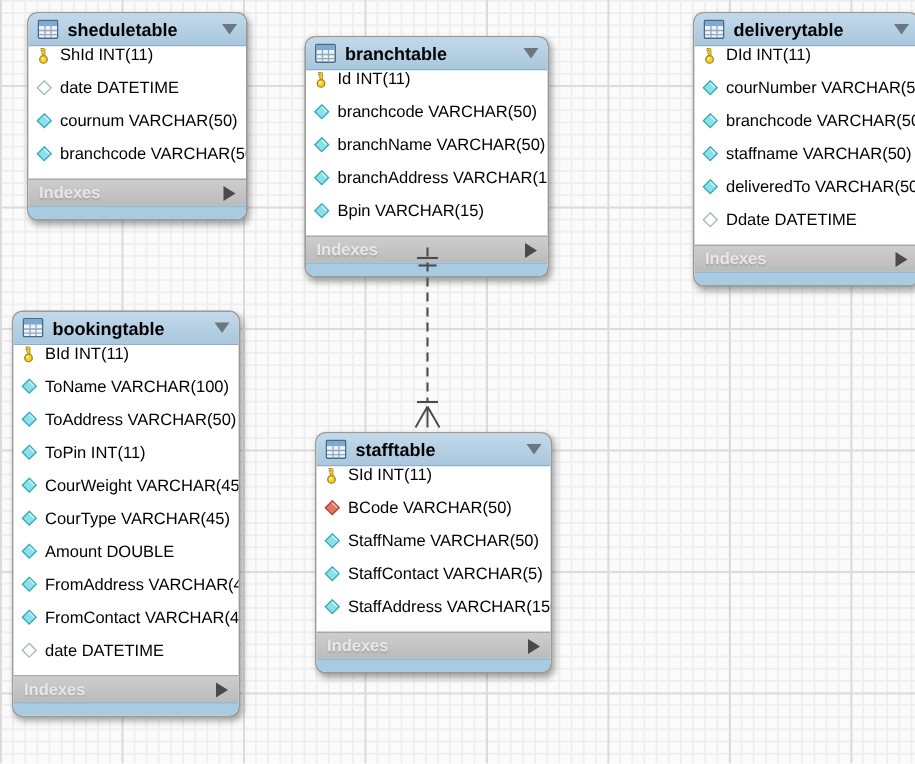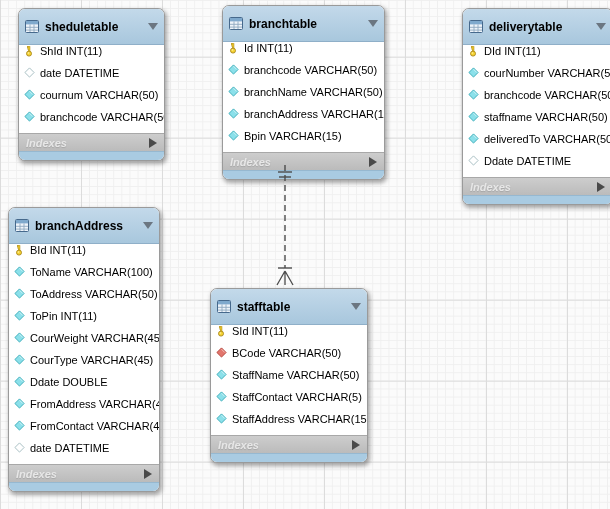--- a/index.html
+++ b/index.html
@@ -15,41 +15,40 @@
     background-size:81px 81px,81px 81px,8.1px 8.1px,8.1px 8.1px;
     background-position:0 0,0 56.7px,0 0,0 0;
   }
   .table{
     position:absolute;box-sizing:border-box;
     border:1px solid #9a9a9a;border-radius:7px;background:#fff;
     box-shadow:1.5px 2.5px 4px rgba(60,60,60,0.45);
     overflow:hidden;
   }
   .thead{
-    height:36px;display:flex;align-items:center;gap:6px;padding:0 6px;
+    height:22px;display:flex;align-items:center;gap:6px;padding:0 6px;
     background:linear-gradient(#c3d9ea,#a8c7dd);
     border-bottom:1px solid #8fafc8;box-sizing:border-box;
   }
   .ticon{display:flex;align-items:center;}
   .ttitle{font-weight:bold;font-size:12px;color:#000;flex:1;white-space:nowrap;}
   .tri-down{
     width:0;height:0;border-left:5px solid transparent;
     border-right:5px solid transparent;border-top:7px solid #6b7681;
   }
   .trow{
     height:22px;display:flex;align-items:flex-start;gap:5px;padding:0 5px;
     font-size:11px;color:#000;background:#fff;white-space:nowrap;
   }
   .cicon{display:flex;align-items:center;flex:0 0 auto;}
   .ctext{white-space:nowrap;}
   .tindexes{
     height:18px;display:flex;align-items:center;padding:0 7px;box-sizing:border-box;
     background:linear-gradient(#cdcdcd,#bbbbbb);
     border-top:1px solid #a8a8a8;
-    font-style:italic;
   }
   .ilabel{font-size:11px;font-weight:bold;color:#e7e7e7;flex:1;
     text-shadow:0 1px 1px rgba(120,120,120,0.35);}
   .tri-right{
     width:0;height:0;border-top:5px solid transparent;
     border-bottom:5px solid transparent;border-left:8px solid #4a4a4a;
   }
   .tfoot{height:8px;background:#a9cbe2;border-top:1px solid #96b8d0;}
   .connector{position:absolute;overflow:visible;}
 </style>
@@ -107,21 +106,21 @@
         </span>
         <span class="ctext">branchcode VARCHAR(50)</span>
       </div>
       <div class="tindexes">
         <span class="ilabel">Indexes</span>
         <span class="tri-right"></span>
       </div>
       <div class="tfoot"></div>
     </div>
 
-  <div class="table" style="left:203px;top:5px;width:163px;margin-left:19px;">
+  <div class="table" style="left:203px;top:24px;width:163px;">
       <div class="thead">
         <span class="ticon">
           <svg width="14" height="13" viewBox="0 0 14 13">
             <rect x="0.5" y="0.5" width="13" height="12" fill="#eef4fa" stroke="#46698c" rx="1"></rect>
             <rect x="1" y="1" width="12" height="3.4" fill="#7fa9cd"></rect>
             <path d="M1 7.3 H13 M1 10.1 H13 M5 4.4 V12 M9 4.4 V12" stroke="#8fa8bf" stroke-width="0.9" fill="none"></path>
           </svg>
         </span>
         <span class="ttitle">branchtable</span>
         <span class="tri-down"></span>
@@ -256,21 +255,21 @@
 
   <div class="table" style="left:8px;top:207px;width:152px;">
       <div class="thead">
         <span class="ticon">
           <svg width="14" height="13" viewBox="0 0 14 13">
             <rect x="0.5" y="0.5" width="13" height="12" fill="#eef4fa" stroke="#46698c" rx="1"></rect>
             <rect x="1" y="1" width="12" height="3.4" fill="#7fa9cd"></rect>
             <path d="M1 7.3 H13 M1 10.1 H13 M5 4.4 V12 M9 4.4 V12" stroke="#8fa8bf" stroke-width="0.9" fill="none"></path>
           </svg>
         </span>
-        <span class="ttitle">branchAddress</span>
+        <span class="ttitle">bookingtable</span>
         <span class="tri-down"></span>
       </div>
       <div class="trow">
         <span class="cicon">
           <svg width="11" height="12" viewBox="0 0 11 12">
             <path d="M5.2 7 V1.3 M5.2 2.1 H3.1 M5.2 3.8 H3.6" stroke="#a8861c" stroke-width="2.1" fill="none"></path>
             <path d="M5.2 7 V1.5 M5.2 2.1 H3.4 M5.2 3.8 H3.9" stroke="#f6d331" stroke-width="0.9" fill="none"></path>
             <circle cx="5" cy="8.6" r="2.5" fill="#f6d331" stroke="#a8861c" stroke-width="0.9"></circle>
             <circle cx="4.4" cy="8" r="0.8" fill="#fdf0a8" stroke="none"></circle>
           </svg>
@@ -322,21 +321,21 @@
         </span>
         <span class="ctext">CourType VARCHAR(45)</span>
       </div>
       <div class="trow">
         <span class="cicon">
           <svg width="11" height="11" viewBox="0 0 11 11">
             <path d="M5.5 0.9 L10.1 5.5 L5.5 10.1 L0.9 5.5 Z" fill="#8be0ea" stroke="#31a9b6" stroke-width="0.9"></path>
             <path d="M5.5 2.2 L8.8 5.5" stroke="#d2f4f7" stroke-width="1" fill="none"></path>
           </svg>
         </span>
-        <span class="ctext">Ddate DOUBLE</span>
+        <span class="ctext">Amount DOUBLE</span>
       </div>
       <div class="trow">
         <span class="cicon">
           <svg width="11" height="11" viewBox="0 0 11 11">
             <path d="M5.5 0.9 L10.1 5.5 L5.5 10.1 L0.9 5.5 Z" fill="#8be0ea" stroke="#31a9b6" stroke-width="0.9"></path>
             <path d="M5.5 2.2 L8.8 5.5" stroke="#d2f4f7" stroke-width="1" fill="none"></path>
           </svg>
         </span>
         <span class="ctext">FromAddress VARCHAR(45)</span>
       </div>

